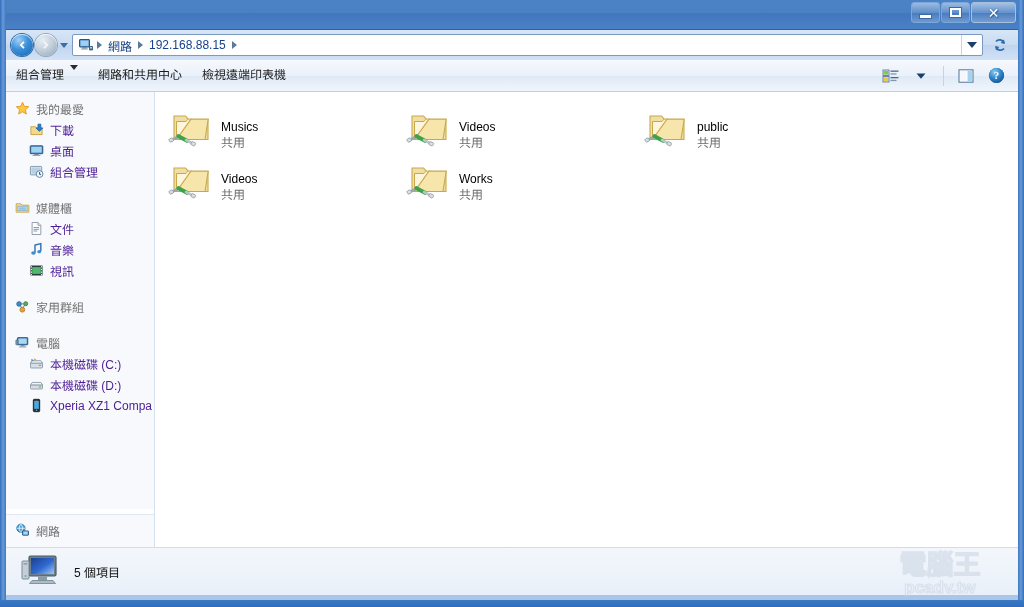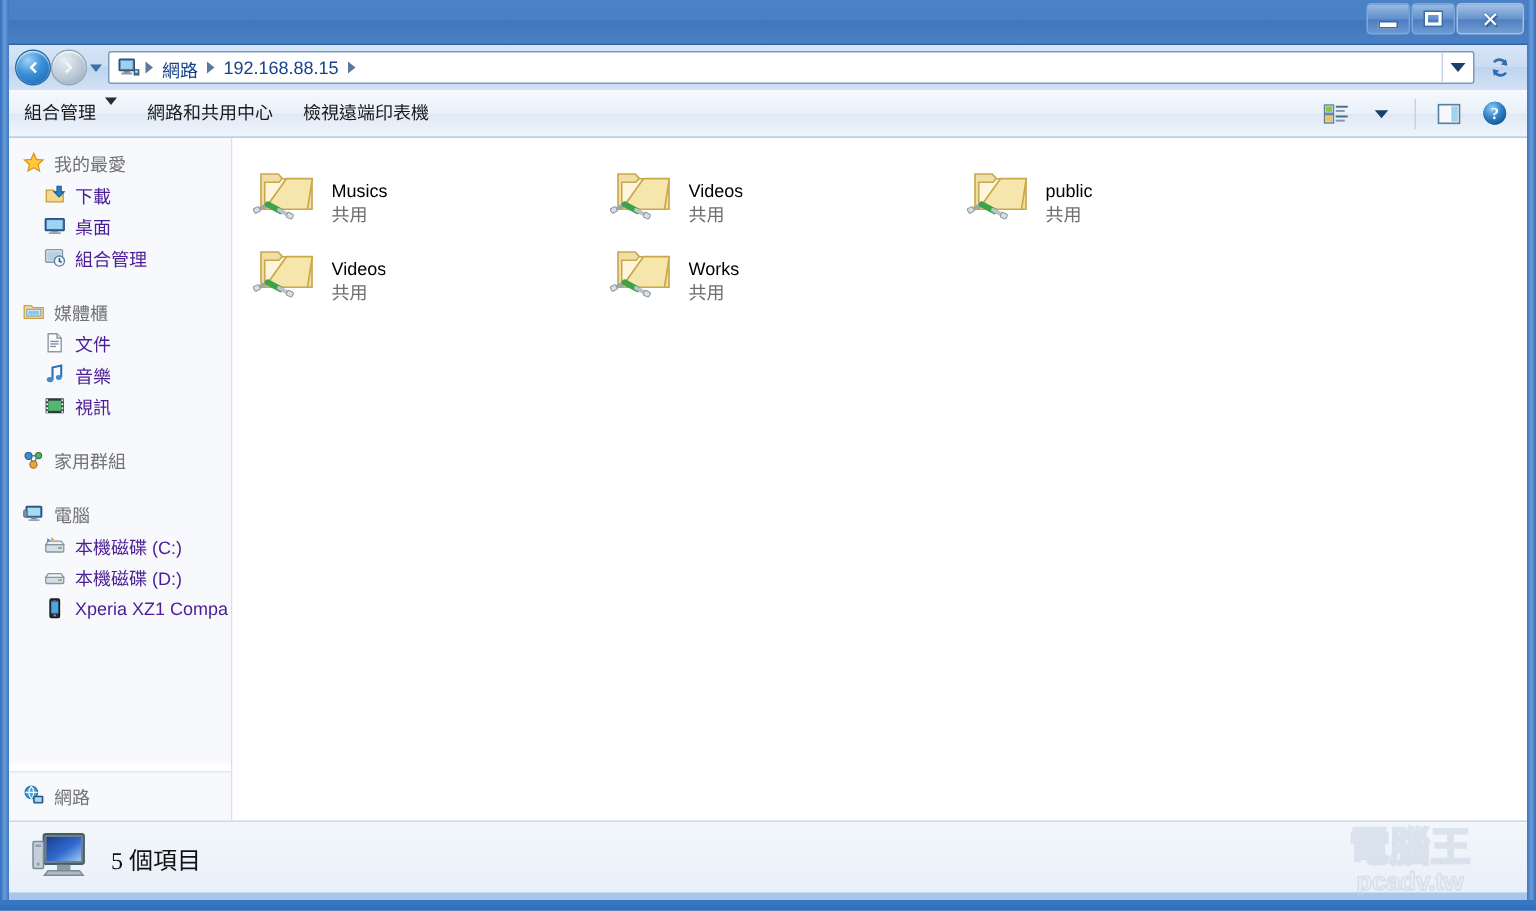--- a/index.html
+++ b/index.html
@@ -355,21 +355,21 @@
     width: 1012px;
     height: 48px;
     background: linear-gradient(to bottom, #f3f7fc, #e9f0f9);
     border-top: 1px solid #d0dcea;
     box-sizing: border-box;
     display: flex;
     align-items: center;
     padding-left: 14px;
   }
   .status-icon { width: 40px; height: 38px; margin-right: 14px; }
-  .status-text { font-size: 16px; color: #111; font-family: Liberation Serif, serif; }
+  .status-text { font-size: 12px; color: #111; }
 
   
   .watermark {
     position: absolute;
     right: 14px;
     bottom: 10px;
     width: 140px;
     height: 48px;
     pointer-events: none;
     opacity: 0.55;

